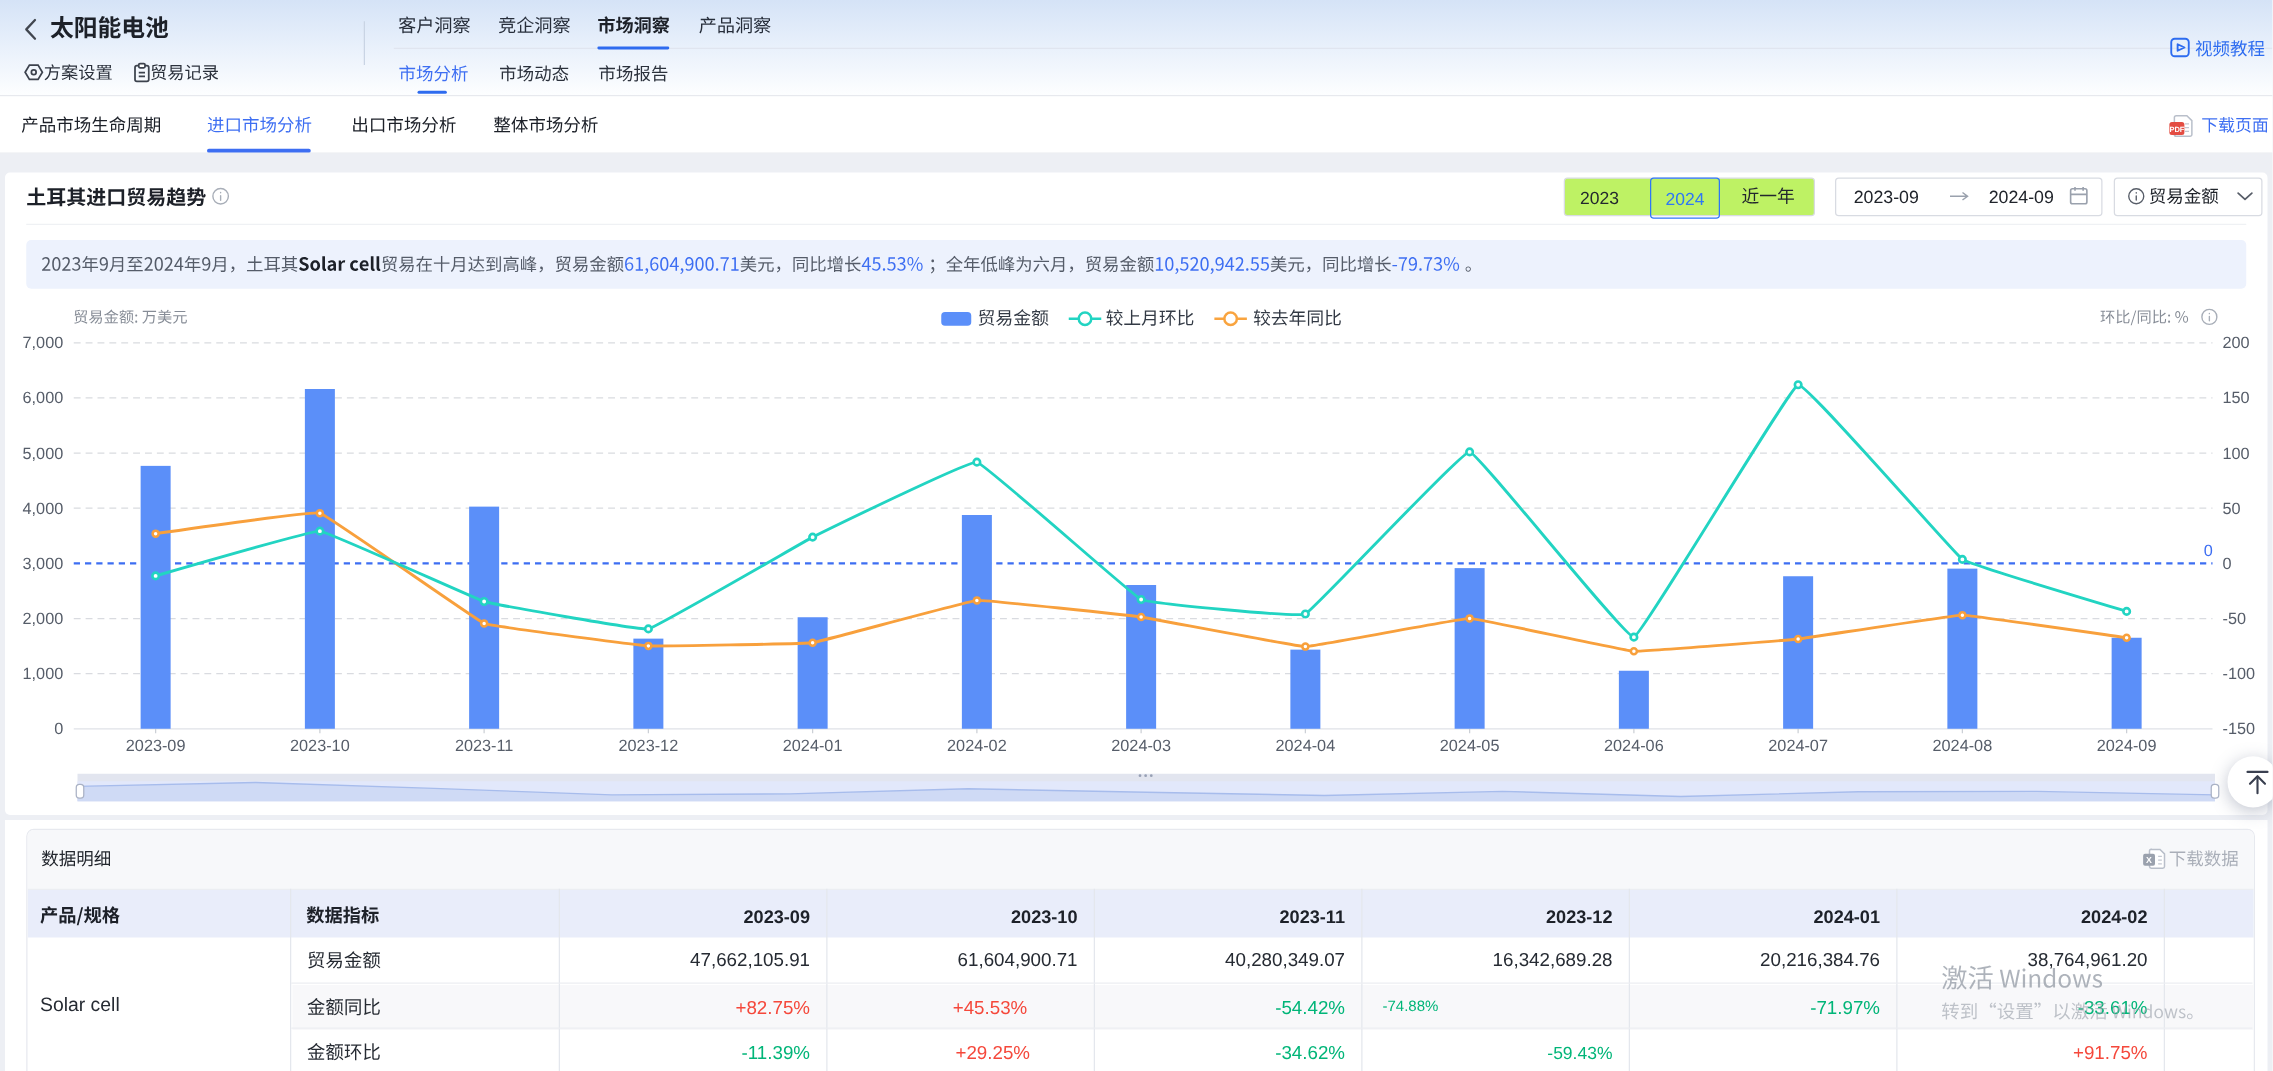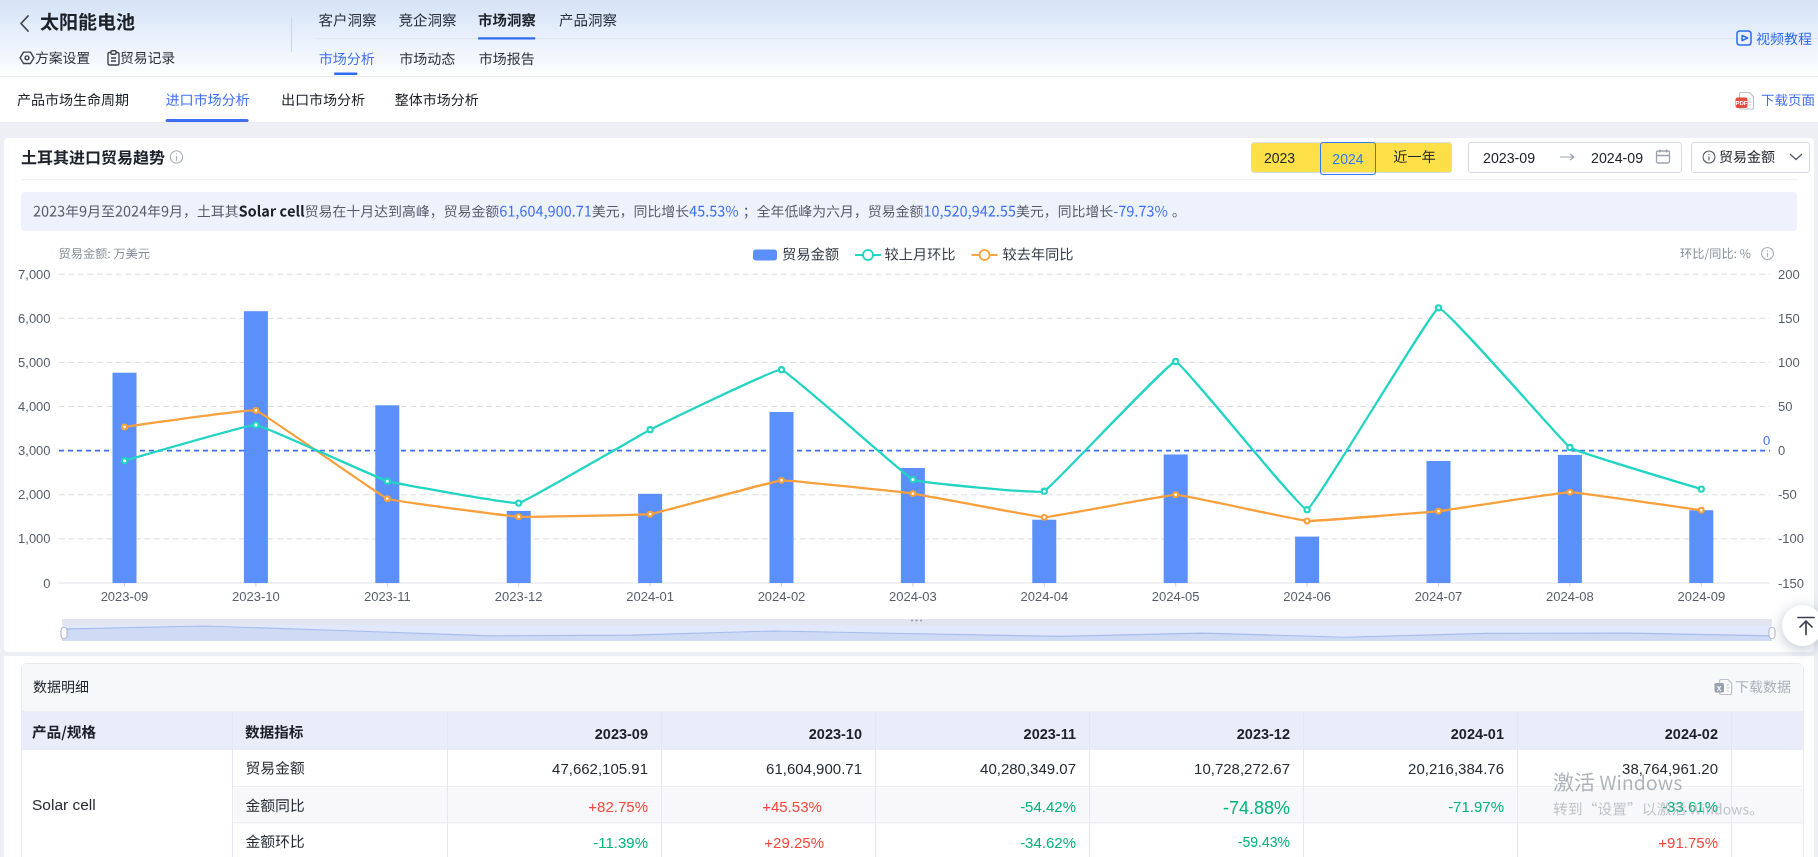--- a/index.html
+++ b/index.html
@@ -1,21 +1,21 @@
 <!DOCTYPE html>
 <html><head><meta charset="utf-8"><style>
 *{margin:0;padding:0;box-sizing:border-box}
 body{width:1818px;height:857px;position:relative;overflow:hidden;background:#edeff4;
 font-family:"Liberation Sans",sans-serif;-webkit-font-smoothing:antialiased}
 </style></head><body>
 <div style="position:absolute;left:0;top:0;width:1818px;height:77px;background:linear-gradient(180deg,#d5e3f7 0%,#e8f0fb 48%,#fdfeff 100%);border-bottom:1px solid #e7e9ee"></div>
 <div style="position:absolute;left:0;top:77px;width:1818px;height:46px;background:#fff;border-bottom:1px solid #e9ebef"></div>
 <div style="position:absolute;left:0;top:123px;width:1818px;height:734px;background:#edeff4"></div>
 <div style="position:absolute;left:4px;top:138px;width:1810px;height:514px;background:#fff;border-radius:4px"></div>
-<div style="position:absolute;left:1250.5px;top:141.5px;width:201px;height:31px;border:1px solid #d8dbe2;border-radius:3px;background:#fde047;display:flex;font-size:14px;color:#23272e;text-align:center;line-height:31px">
+<div style="position:absolute;left:1250.5px;top:141.5px;width:201px;height:31px;border:1px solid #d8dbe2;border-radius:3px;background:#bef264;display:flex;font-size:14px;color:#23272e;text-align:center;line-height:31px">
     <div style="width:64px">2023</div>
     <div style="width:64px;border:1.4px solid #2e77f6;border-radius:3px;color:#2e77f6;margin:-1px 12px;height:33px;line-height:33px;box-sizing:border-box">2024</div>
     <div style="width:71px"></div>
   </div>
 <div style="position:absolute;left:1468px;top:141.5px;width:214px;height:31px;border:1px solid #d8dbe2;border-radius:3px;background:#fff;font-size:14.2px;color:#20242b;line-height:31px">
     <span style="position:absolute;left:14px">2023-09</span>
     <span style="position:absolute;left:122px">2024-09</span>
   </div>
 <div style="position:absolute;left:1691px;top:141.5px;width:119px;height:31px;border:1px solid #d8dbe2;border-radius:3px;background:#fff"></div>
 <div style="position:absolute;left:21px;top:179px;width:1776px;height:1px;background:#eff1f4"></div>
@@ -29,27 +29,27 @@
 <div style="position:absolute;left:528px;top:726px;width:120px;text-align:right;font-size:14.5px;font-weight:bold;color:#1d2129">2023-09</div>
 <div style="position:absolute;left:742px;top:726px;width:120px;text-align:right;font-size:14.5px;font-weight:bold;color:#1d2129">2023-10</div>
 <div style="position:absolute;left:956px;top:726px;width:120px;text-align:right;font-size:14.5px;font-weight:bold;color:#1d2129">2023-11</div>
 <div style="position:absolute;left:1170px;top:726px;width:120px;text-align:right;font-size:14.5px;font-weight:bold;color:#1d2129">2023-12</div>
 <div style="position:absolute;left:1384px;top:726px;width:120px;text-align:right;font-size:14.5px;font-weight:bold;color:#1d2129">2024-01</div>
 <div style="position:absolute;left:1598px;top:726px;width:120px;text-align:right;font-size:14.5px;font-weight:bold;color:#1d2129">2024-02</div>
 <div style="position:absolute;left:32px;top:796px;font-size:15.5px;color:#262b33">Solar cell</div>
 <div style="position:absolute;left:508px;top:760px;width:140px;text-align:right;font-size:15px;color:#262b33">47,662,105.91</div>
 <div style="position:absolute;left:722px;top:760px;width:140px;text-align:right;font-size:15px;color:#262b33">61,604,900.71</div>
 <div style="position:absolute;left:936px;top:760px;width:140px;text-align:right;font-size:15px;color:#262b33">40,280,349.07</div>
-<div style="position:absolute;left:1150px;top:760px;width:140px;text-align:right;font-size:15px;color:#262b33">10,728,272.67</div>
+<div style="position:absolute;left:1150px;top:760px;width:140px;text-align:right;font-size:15px;color:#262b33">16,342,689.28</div>
 <div style="position:absolute;left:1364px;top:760px;width:140px;text-align:right;font-size:15px;color:#262b33">20,216,384.76</div>
 <div style="position:absolute;left:1578px;top:760px;width:140px;text-align:right;font-size:15px;color:#262b33">38,764,961.20</div>
 <div style="position:absolute;left:508px;top:798px;width:140px;text-align:right;font-size:15px;color:#f5483b">+82.75%</div>
 <div style="position:absolute;left:722px;top:798px;width:140px;text-align:center;font-size:15px;color:#f5483b">+45.53%</div>
 <div style="position:absolute;left:936px;top:798px;width:140px;text-align:right;font-size:15px;color:#00b578">-54.42%</div>
-<div style="position:absolute;left:1150px;top:798px;width:140px;text-align:right;font-size:18px;color:#00b578">-74.88%</div>
+<div style="position:absolute;left:1106px;top:798px;width:140px;text-align:left;font-size:12px;color:#00b578">-74.88%</div>
 <div style="position:absolute;left:1364px;top:798px;width:140px;text-align:right;font-size:15px;color:#00b578">-71.97%</div>
 <div style="position:absolute;left:1578px;top:798px;width:140px;text-align:right;font-size:15px;color:#00b578">-33.61%</div>
 <div style="position:absolute;left:508px;top:834px;width:140px;text-align:right;font-size:15px;color:#00b578">-11.39%</div>
 <div style="position:absolute;left:684px;top:834px;width:140px;text-align:right;font-size:15px;color:#f5483b">+29.25%</div>
 <div style="position:absolute;left:936px;top:834px;width:140px;text-align:right;font-size:15px;color:#00b578">-34.62%</div>
 <div style="position:absolute;left:1150px;top:834px;width:140px;text-align:right;font-size:14px;color:#00b578">-59.43%</div>
 <div style="position:absolute;left:1364px;top:878px;width:140px;text-align:right;font-size:15px;color:#000000">+23.70%</div>
 <div style="position:absolute;left:1578px;top:834px;width:140px;text-align:right;font-size:15px;color:#f5483b">+91.75%</div>
 <div style="position:absolute;left:1782px;top:605px;width:41px;height:41px;border-radius:50%;background:#fff;box-shadow:0 3px 14px rgba(90,100,130,.38)"></div>
 <svg width="1818" height="857" viewBox="0 0 1818 857" style="position:absolute;left:0;top:0;z-index:20">

